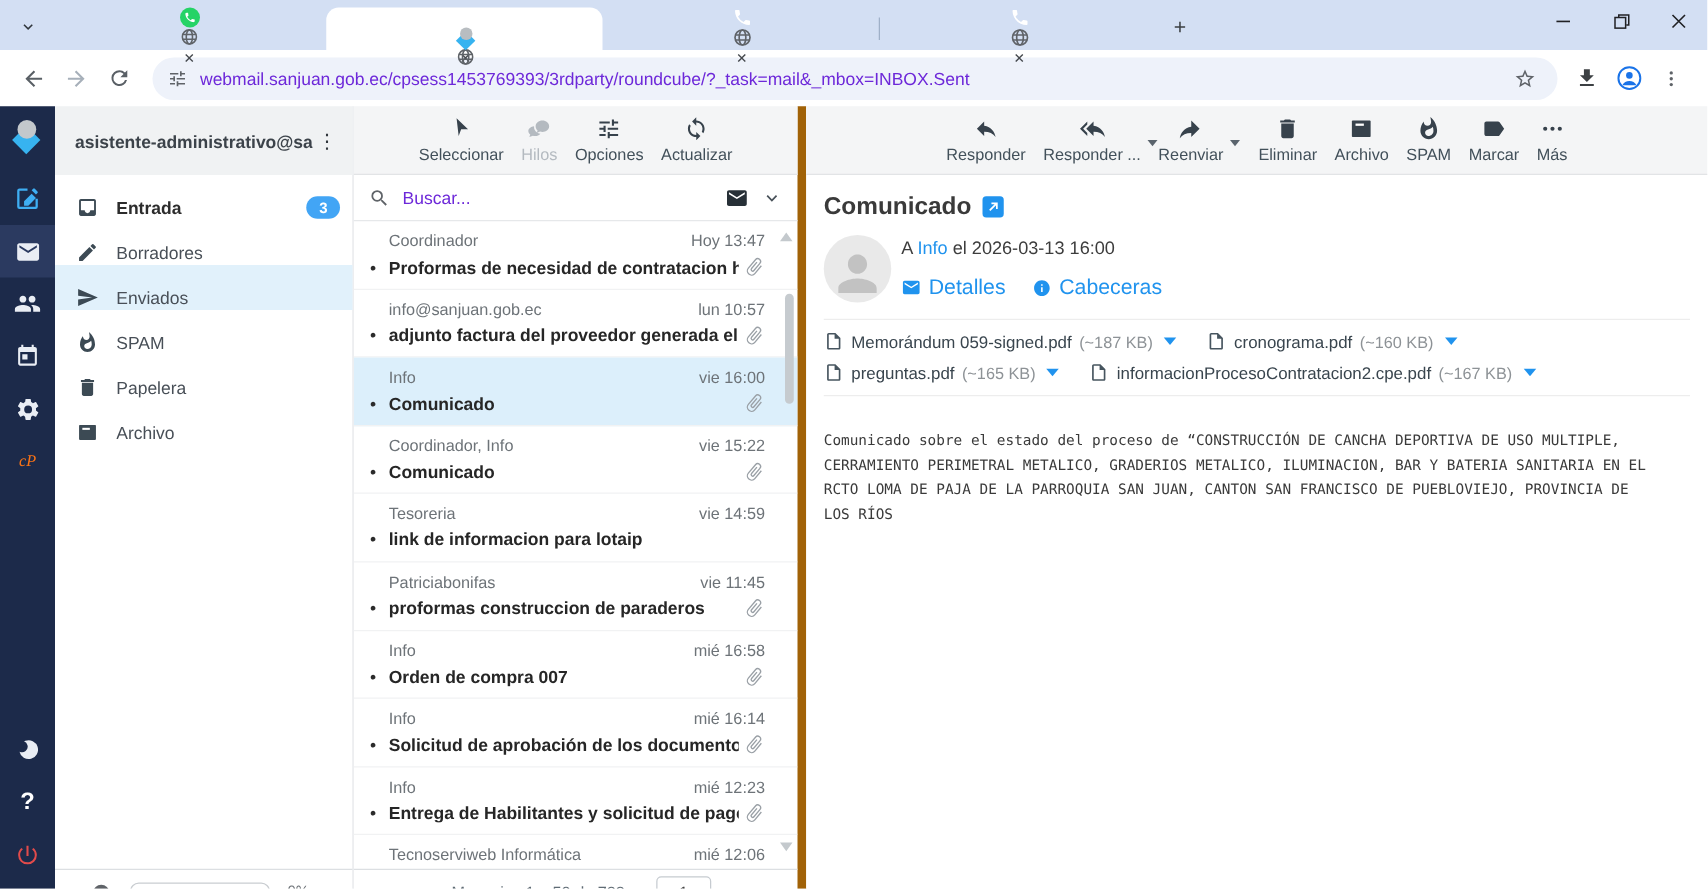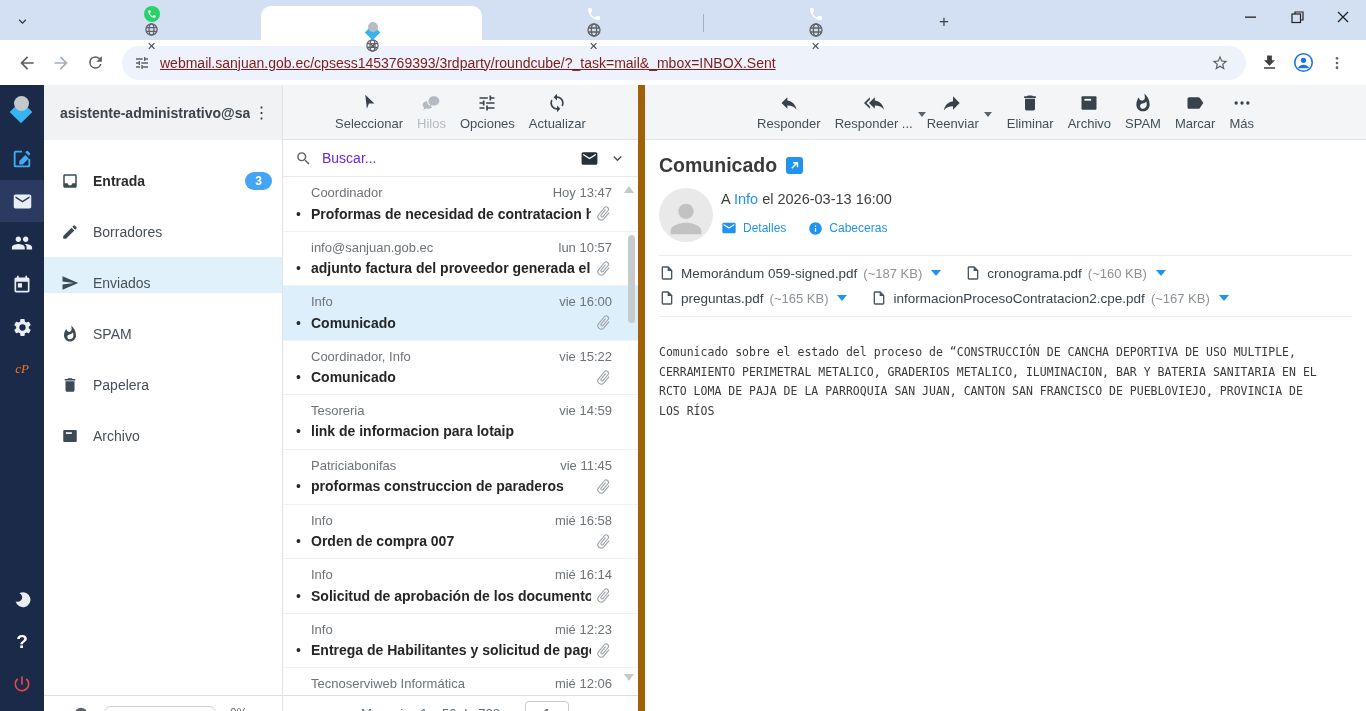--- a/index.html
+++ b/index.html
@@ -27,21 +27,21 @@
   .fav-whatsapp .fv-wa { display:block; width:16px; height:16px; background:#25d366; border-radius:50%; padding:3px; }
   .fav-roundcube .fv-rc { display:block; width:16px; height:16px; position:relative; }
   .fv-rc::before { content:""; position:absolute; left:2px; top:5px; width:11px; height:11px; background:#37b3f0; transform:rotate(45deg); }
   .fv-rc::after { content:""; position:absolute; left:3px; top:0px; width:10px; height:10px; background:#b8bdc1; border-radius:50%; }
   .fav-globe .fv-gl { display:block; width:16px; height:16px; }
 
   .nav-toolbar { height:45px; background:#fff; display:flex; align-items:center; padding:0 12px 0 10px; }
   .nav-btn { width:34px; height:34px; display:flex; align-items:center; justify-content:center; border-radius:50%; flex:none; }
   .omnibox { flex:1; height:34px; background:#eef2fa; border-radius:17px; margin:0 6px 0 10px;
     display:flex; align-items:center; padding:0 12px; min-width:0; }
-  .omni-url { flex:1; font-size:14px; color:#7f1d1d; white-space:nowrap; overflow:hidden; margin-left:10px;text-decoration:underline; }
+  .omni-url { flex:1; font-size:14px; color:#6d28d9; white-space:nowrap; overflow:hidden; margin-left:10px; }
   .star-btn { width:28px; height:28px; display:flex; align-items:center; justify-content:center; flex:none; }
 
   
   .app { display:flex; height:626px; }
 
   
   .rail { width:44px; background:#1c2a4a; display:flex; flex-direction:column; align-items:center; flex:none; padding-bottom:6px; }
   .rail-logo { width:28px; height:26px; position:relative; margin:11px 0 16px; }
   .rail-logo::before { content:""; position:absolute; left:5px; top:8px; width:16px; height:16px; background:#37b3f0; transform:rotate(45deg); }
   .rail-logo::after { content:""; position:absolute; left:6px; top:0; width:15px; height:15px; background:#c3c8cc; border-radius:50%; }
@@ -51,21 +51,21 @@
   .rail-spacer { flex:1; }
   .rail-cp { color:#f97316; font-weight:normal; font-style:italic; font-size:13px; font-family:"Liberation Serif", serif; }
   .rail-help { color:#fff; font-size:19px; font-weight:bold; }
   .rail-power { color:#e14b4b; }
 
   
   .folders-col { width:239px; flex:none; background:#fff; border-right:1px solid #e0e2e5; display:flex; flex-direction:column; }
   .account-row { height:55px; background:#f0f2f3; display:flex; align-items:center; padding:0 8px 0 16px; flex:none; }
   .account-name { flex:1; font-size:14px; font-weight:bold; color:#3c434a; white-space:nowrap; overflow:hidden; }
   .account-menu { width:24px; text-align:center; color:#30363c; font-size:16px; letter-spacing:1px; }
-  .folder { height:36px; display:flex; align-items:center; gap:14px; padding:16px 10px 0 17px; color:#484f57; font-size:14px;margin-top:15px; }
+  .folder { height:36px; display:flex; align-items:center; gap:14px; padding:16px 10px 0 17px; color:#484f57; font-size:14px; }
   .folder svg { flex:none; color:#3c4a54; }
   .folder.unread .flabel { font-weight:bold; color:#2c2c2c; }
   .folder.selected { background:#e1f1fb; }
   .flabel { flex:1; white-space:nowrap; overflow:hidden; }
   .fbadge { background:#42a5f5; color:#fff; font-size:12px; font-weight:bold; border-radius:10px; padding:2px 10px; }
   .quota-row { margin-top:auto; border-top:1px solid #dcdfe2; height:16px; overflow:hidden; flex:none; }
   .quota-inner { height:34px; display:flex; align-items:center; gap:14px; padding-left:28px; }
   .quota-bar { width:112px; height:14px; border:1px solid #c9cdd1; border-radius:8px; background:#fff; }
   .quota-label { font-size:12px; color:#6b7075; }
 
@@ -110,21 +110,21 @@
   .msg-header { padding:14px 14px 0; }
   .subject-row { display:flex; align-items:center; gap:9px; }
   .subject { font-size:19.5px; font-weight:bold; color:#3a3a3a; }
   .extlink { width:17px; height:17px; background:#2093ee; border-radius:3px; display:flex; align-items:center; justify-content:center; }
   .sender-row { display:flex; margin-top:11px; }
   .avatar { width:54px; height:54px; border-radius:50%; background:#e9e9e9; overflow:hidden; display:flex; align-items:flex-end; justify-content:center; flex:none; }
   .sender-info { margin-left:8px; padding-top:3px; }
   .to-line { font-size:14.5px; color:#3d3d3d; }
   .to-line .lnk { color:#2093ee; }
   .hdr-links { display:flex; gap:22px; margin-top:13px; }
-  .hdr-link { display:flex; align-items:center; gap:6px; font-size:12px; color:#2093ee; }
+  .hdr-link { display:flex; align-items:center; gap:6px; font-size:17px; color:#2093ee; }
   .attachments { margin:13px 14px 0; padding:9px 0 10px; border-top:1px solid #ededed; border-bottom:1px solid #ededed; }
   .atts-wrap { display:flex; flex-wrap:wrap; max-width:655px; column-gap:24px; row-gap:9px; }
   .att { display:inline-flex; align-items:center; gap:6px; white-space:nowrap; }
   .att svg { color:#47555f; flex:none; }
   .att-name { font-size:13.5px; color:#39454e; }
   .att-size { font-size:13px; color:#8d9296; }
   .att-caret { width:0; height:0; border-left:5px solid transparent; border-right:5px solid transparent; border-top:6px solid #2093ee; margin-left:3px; }
   .msg-body { margin:26px 14px 0; font-family:"DejaVu Sans Mono", monospace; font-size:11.5px; color:#3a3a3a; }
   .msg-body div { white-space:pre; line-height:19.5px; }
 

